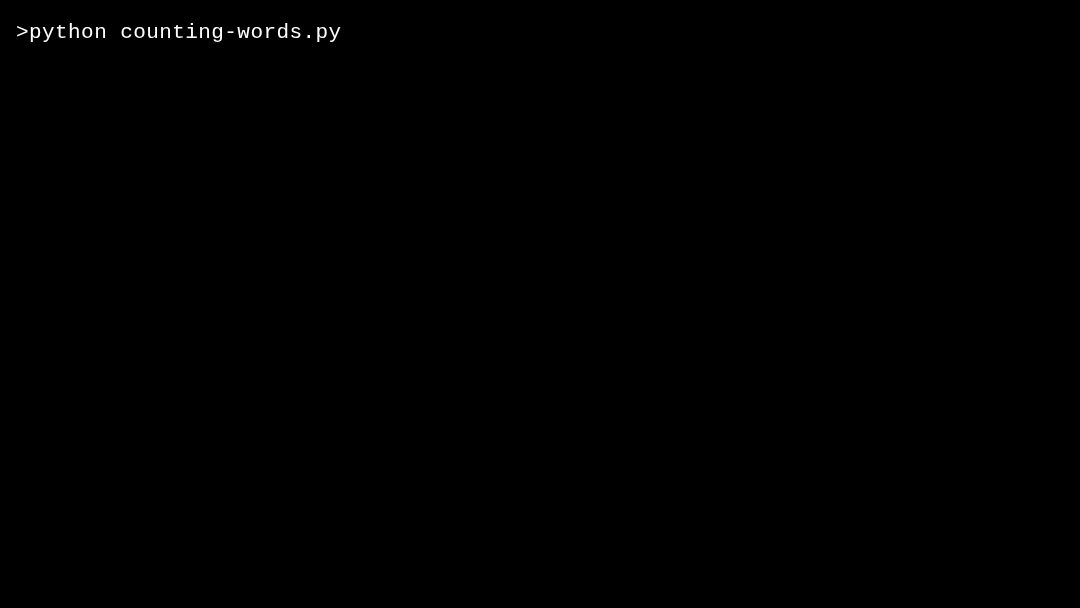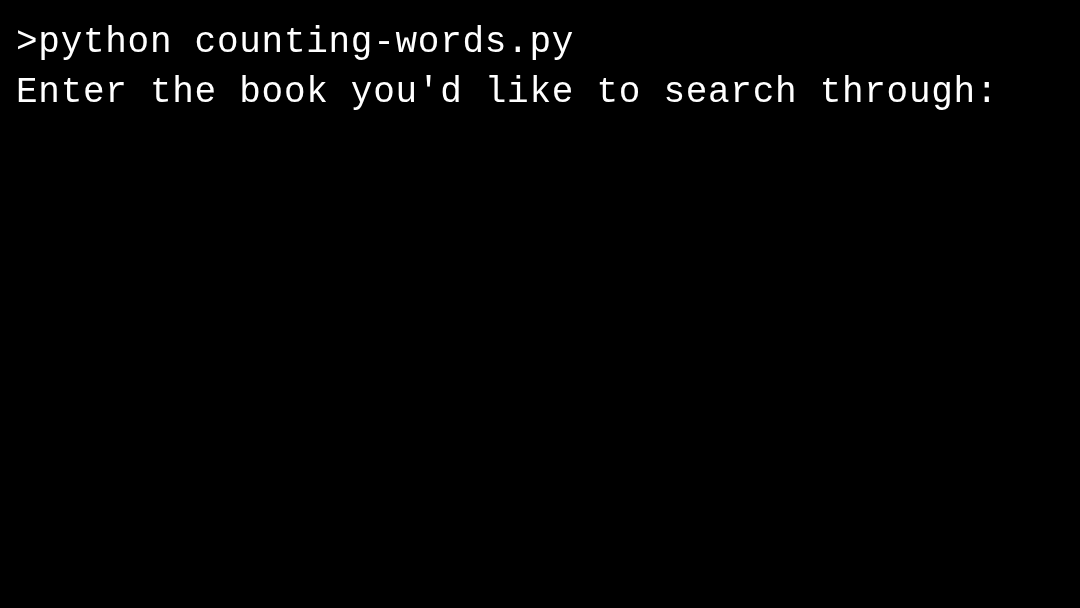--- a/index.html
+++ b/index.html
@@ -18,25 +18,24 @@
 
     .terminal {
       width: 100%;
       height: 100%;
       background-color: #000000;
       padding: 18px 16px;
     }
 
     .terminal-line {
       color: #ffffff;
-      font-size: 36px;
+      font-size: 21px;
       line-height: 1.4;
       white-space: pre;
       letter-spacing: 0.02em;
     }
   </style>
 </head>
 <body>
 
 <div class="terminal">
   <div class="terminal-line">&gt;python counting-words.py</div>
-  <div class="terminal-line">Enter the book you'd like to search through:</div>
 </div>
 
 </body></html>

